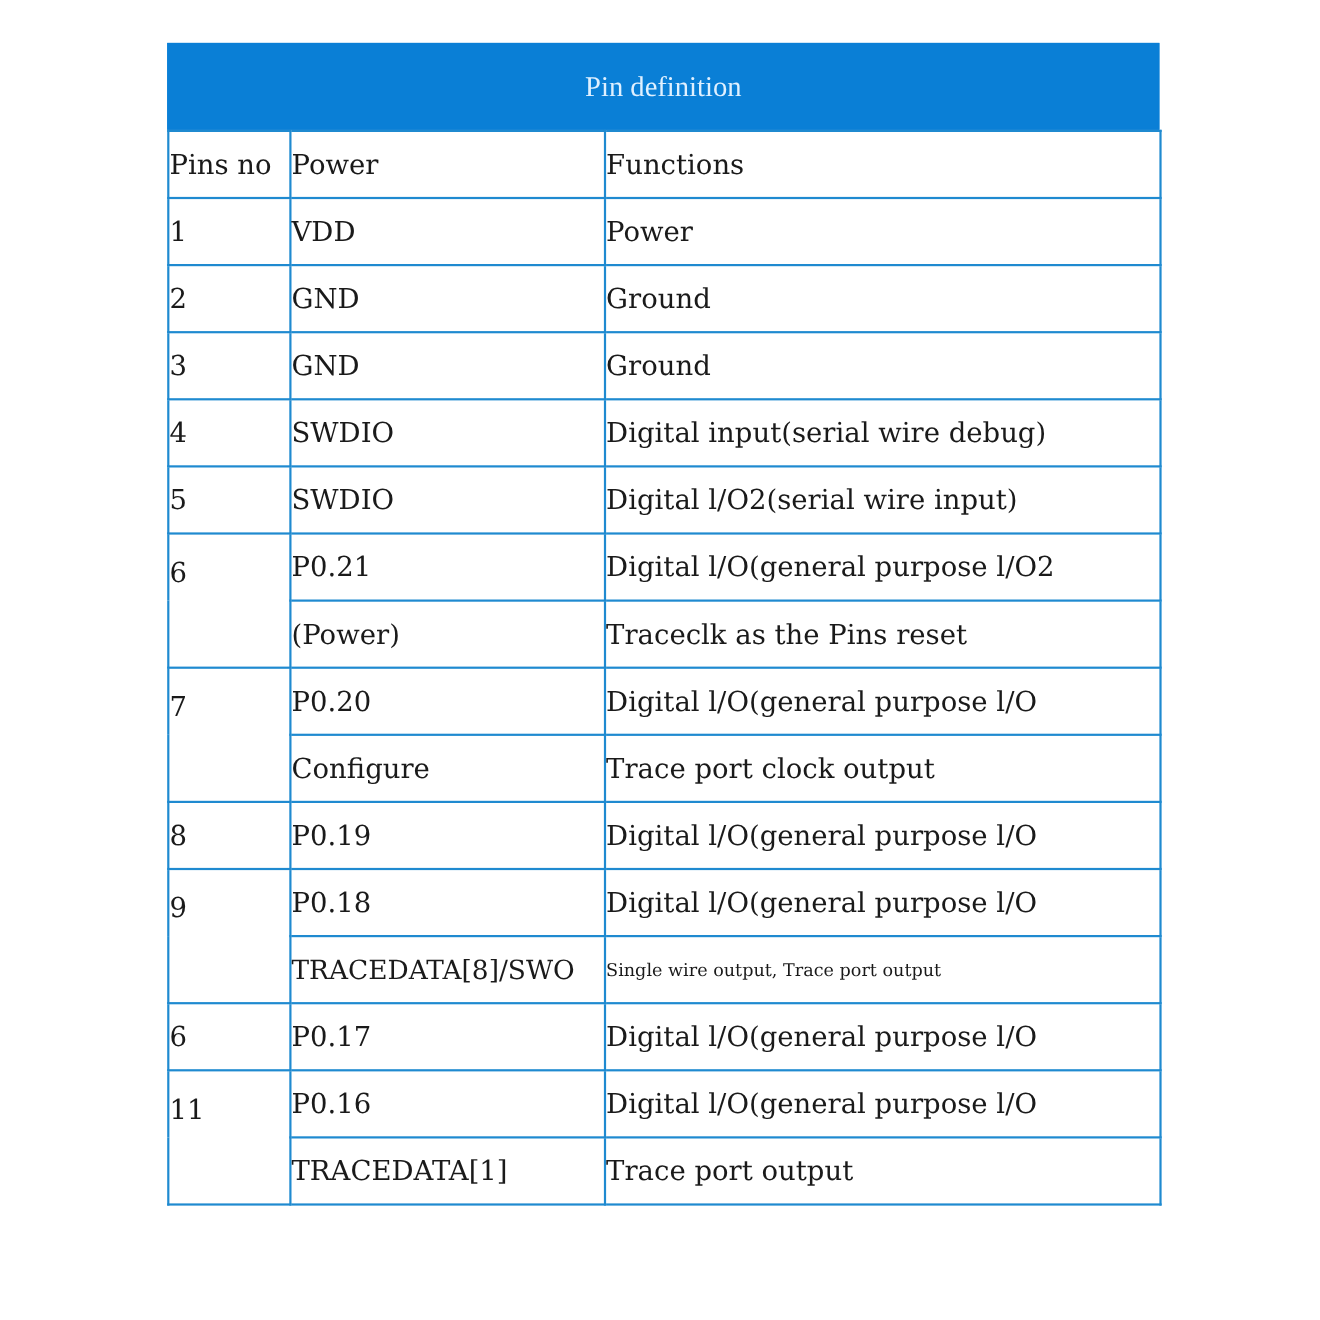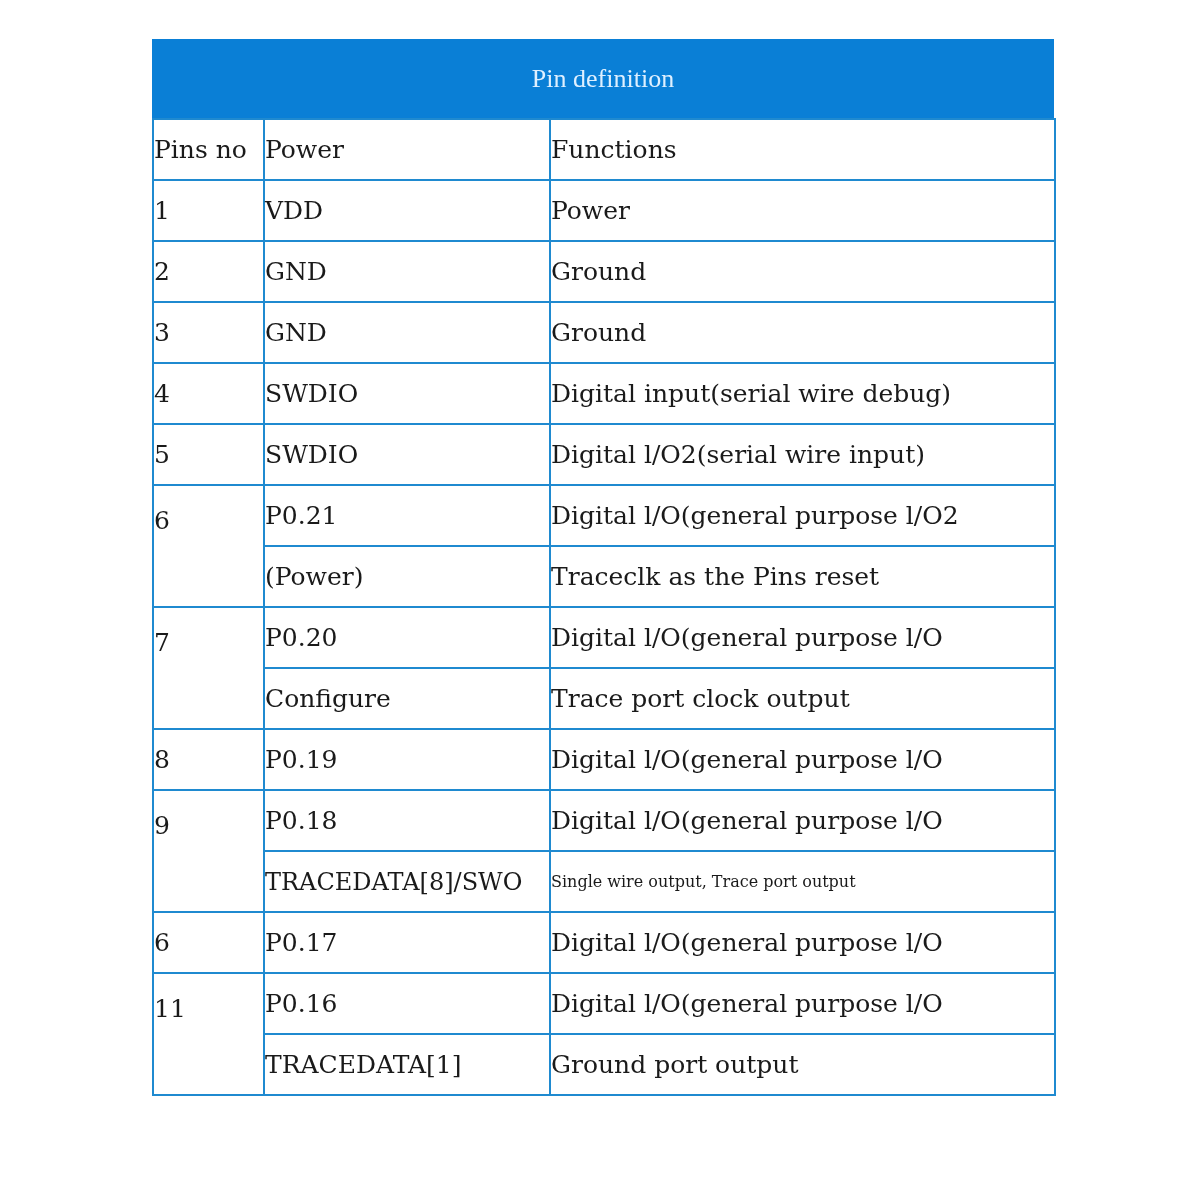--- a/index.html
+++ b/index.html
@@ -90,17 +90,17 @@
       <td>P0.17</td>
       <td>Digital l/O(general purpose l/O</td>
     </tr>
     <tr>
       <td class="pin" rowspan="2">11</td>
       <td>P0.16</td>
       <td>Digital l/O(general purpose l/O</td>
     </tr>
     <tr>
       <td>TRACEDATA[1]</td>
-      <td>Ground port output</td>
+      <td>Trace port output</td>
     </tr>
   </tbody>
     </table>
 </div>
 
 </body></html>

